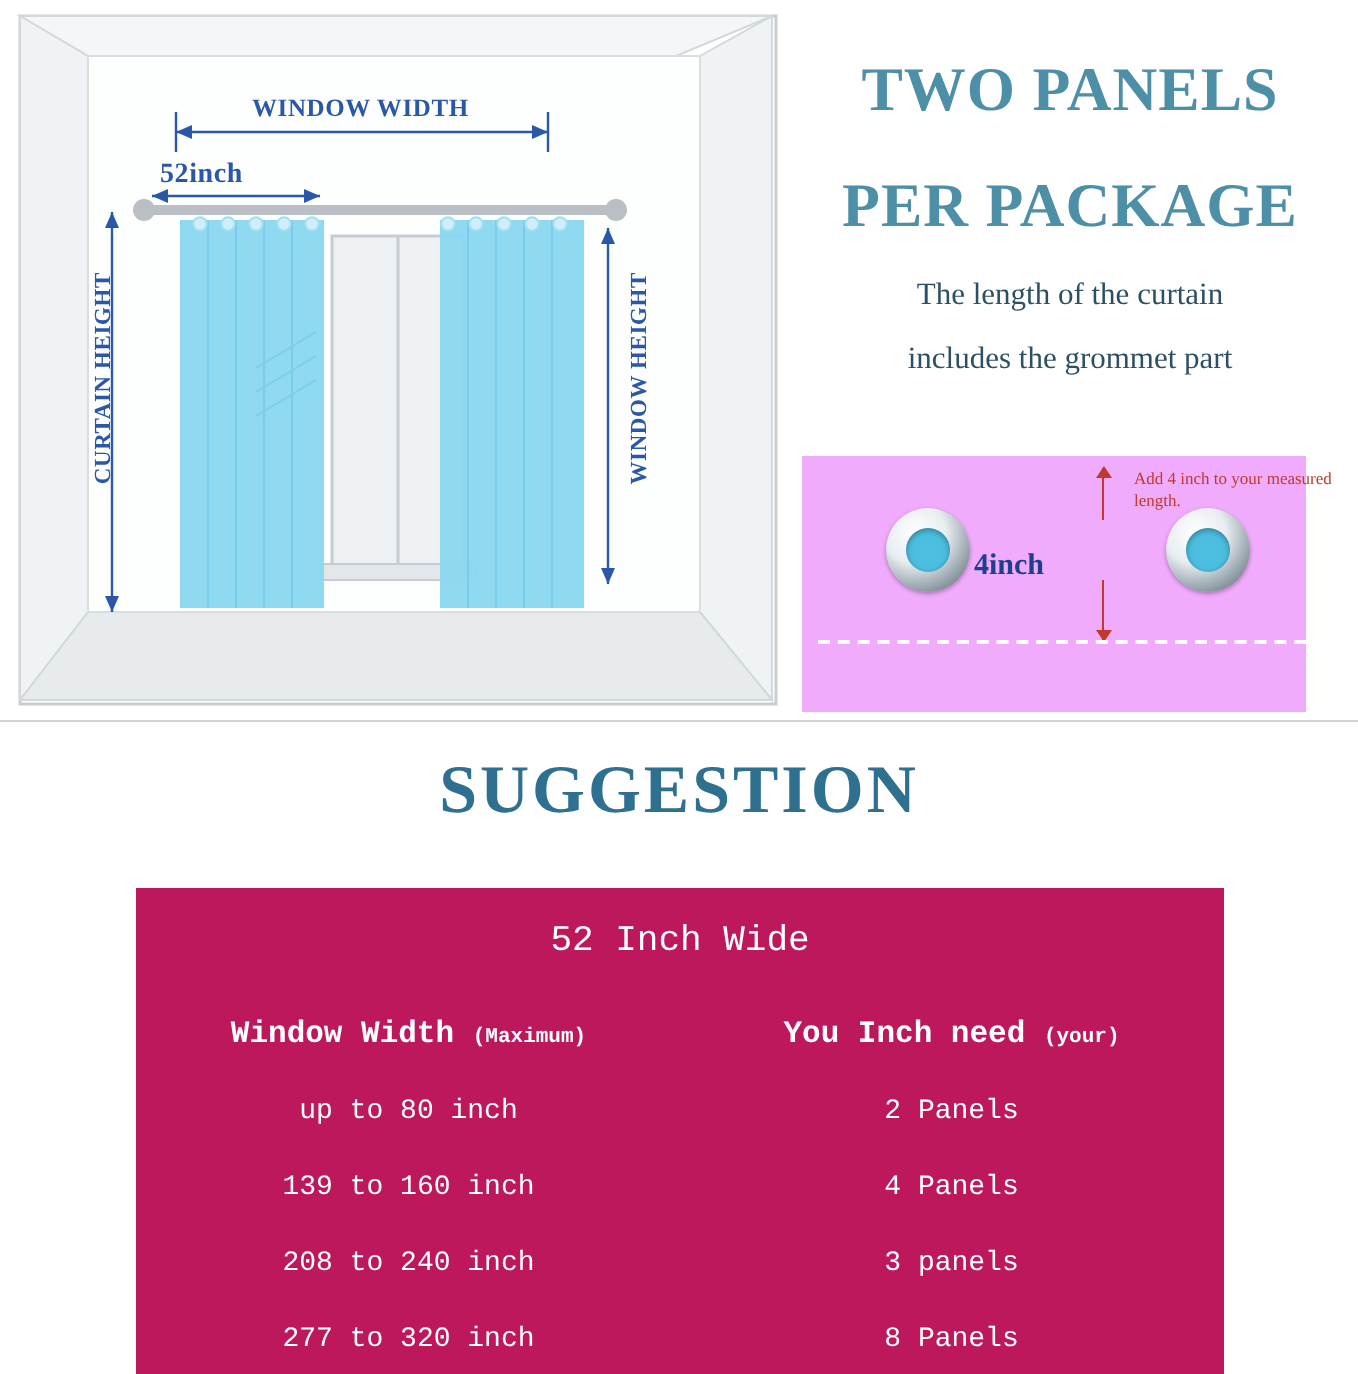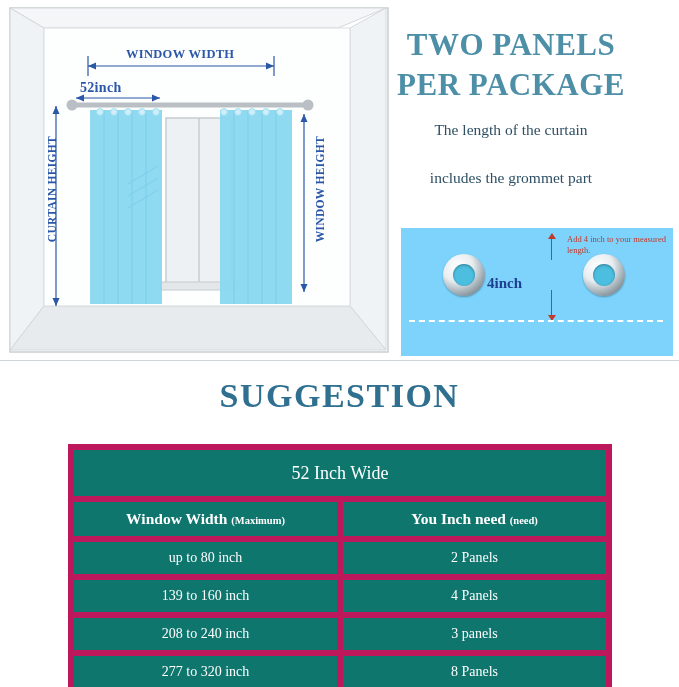--- a/index.html
+++ b/index.html
@@ -59,51 +59,51 @@
     font-size: 11.5px;
     writing-mode: vertical-rl;
     text-orientation: mixed;
     transform: rotate(180deg);
     transform-origin: center;
   }
 
   
   #top-right {
     position: absolute;
-    left: 372px; top: 26px;
+    left: 396px; top: 26px;
     width: 278px;
   }
   .headline {
     color: #4e8fa8;
     font-family: "Liberation Serif", serif;
     font-weight: bold;
     font-size: 31px;
     letter-spacing: .5px;
     text-align: center;
     line-height: 1.22;
     white-space: nowrap;
   }
-  #headline-2 { margin-top: 2px; }
+  #headline-2 { margin-top: 20px; }
 
   .subline {
     color: #2d4f63;
     font-family: "Liberation Serif", serif;
     font-size: 15.5px;
     text-align: center;
     margin-top: 14px;
     line-height: 1.5;
   }
-  #subline-2 { margin-top: 25px; }
+  #subline-2 { margin-top: 9px; }
 
   
   #grommet-diagram {
     position: absolute;
     left: 401px; top: 228px;
-    width: 272px; height: 128px;
-    background: #7dd3fc;
+    width: 252px; height: 128px;
+    background: #f0abfc;
     text-decoration: underline;
   }
   .grommet {
     position: absolute;
     top: 26px;
     width: 42px; height: 42px;
     border-radius: 50%;
     background:
       radial-gradient(circle at 35% 30%, #ffffff 0%, #e8edf0 38%, #a9b5bc 62%, #7d8b94 80%, #c9d2d7 100%);
     box-shadow: 0 1px 2px rgba(0,0,0,.3);
@@ -195,25 +195,25 @@
   }
 
   #suggestion-table {
     position: absolute;
     left: 68px; top: 444px;
     width: 544px;
     border-collapse: collapse;
     table-layout: fixed;
   }
   #suggestion-table td {
-    background: #0f766e;
-    border: 6px solid #be185d;
+    background: #be185d;
+    border: 1px solid #be185d;
     color: #ffffff;
     text-align: center;
-    font-family: Liberation Serif, serif;
+    font-family: Liberation Mono, monospace;
   }
   .row-title td {
     font-size: 18px;
     height: 52px;
   }
   .row-head td {
     font-size: 15.5px;
     font-weight: bold;
     height: 40px;
   }
@@ -339,21 +339,21 @@
     <tr class="row-title">
       <td colspan="2">52 Inch Wide</td>
     </tr>
     <tr class="row-head">
       <td>
         <span>Window Width</span>
         <span class="paren">(Maximum)</span>
       </td>
       <td>
         <span>You Inch need</span>
-        <span class="paren">(need)</span>
+        <span class="paren">(your)</span>
       </td>
     </tr>
     <tr class="row-body">
       <td>up to 80 inch</td>
       <td>2 Panels</td>
     </tr>
     <tr class="row-body">
       <td>139 to 160 inch</td>
       <td>4 Panels</td>
     </tr>

